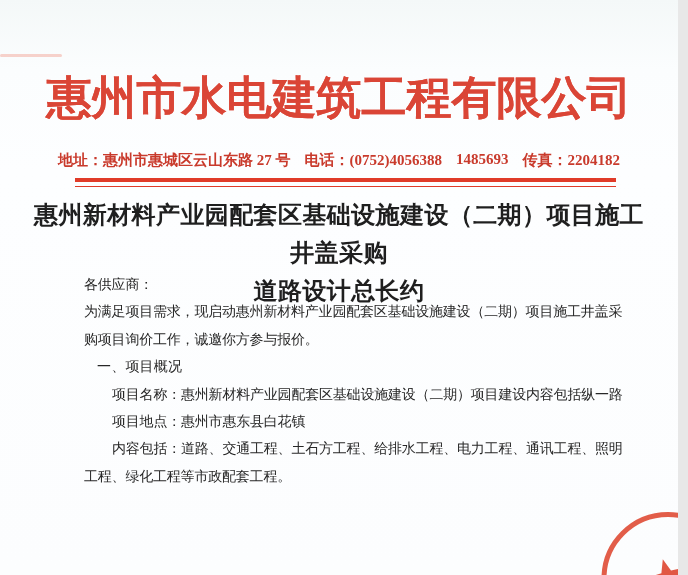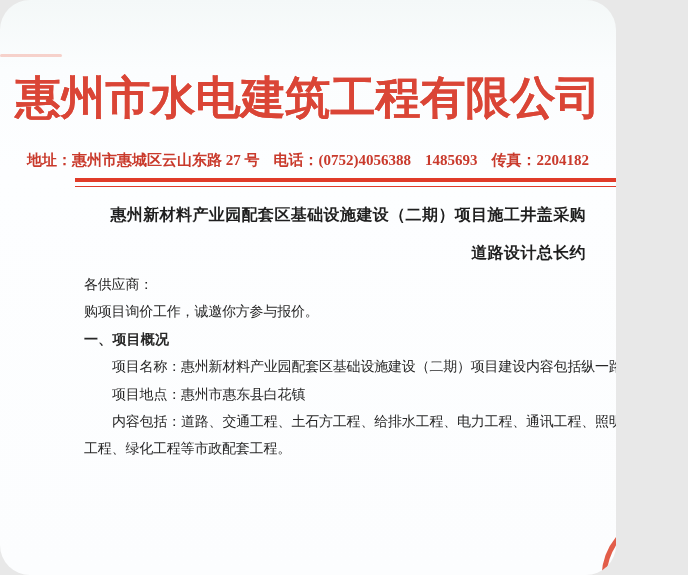--- a/index.html
+++ b/index.html
@@ -1,23 +1,22 @@
 <!DOCTYPE html>
 <html><head>
 <meta charset="utf-8">
 <style>
   html, body { margin: 0; padding: 0; background: #e8e8e8; }
   .page {
     position: relative;
-    width: 616px;
+    width: 678px;
     height: 575px;
     overflow: hidden;
     background: linear-gradient(180deg, #f4f8f8 0%, #fbfdfe 12%, #fdfeff 30%, #fcfdfe 100%);
     font-family: "Liberation Serif", "DejaVu Serif", serif;
-    border-radius: 30px;
   }
 
   
   .artifact-top {
     position: absolute; top: 54px; left: 0;
     width: 62px; height: 2.5px;
     background: #f4c3ba; opacity: .75; border-radius: 2px;
   }
 
   
@@ -25,51 +24,51 @@
     position: absolute; top: 66px; left: 0; right: 0;
     text-align: center;
     font-size: 45px; line-height: 64px; font-weight: bold;
     color: #da4536;
     letter-spacing: 0px;
     text-shadow: 0 0 .5px #e2574a;
     white-space: nowrap;
   }
   .addr-row {
     position: absolute; top: 151px; left: 0; right: 0;
-    display: flex; justify-content: center; align-items: center;
+    display: flex; justify-content: center; align-items: flex-start;
     gap: 14px;
     font-size: 15px; font-weight: bold;
     color: #c93a2c;
     white-space: nowrap;
   }
   .rule { position: absolute; left: 75px; width: 541px; background: #e03b29; }
   .rule-thick { top: 178px; height: 4px; }
   .rule-thin  { top: 186px; height: 1.3px; }
 
   
   .doc-title {
     position: absolute; top: 196px; left: 30px; right: 30px;
-    text-align: right;
-    font-size: 16px; line-height: 38px; font-weight: bold;
+    text-align: center;
+    font-size: 24px; line-height: 38px; font-weight: bold;
     letter-spacing: .4px;
     color: #1f1f1f;
   }
 
   
   .body-text {
     position: absolute; top: 271px; left: 84px; width: 546px;
     font-size: 14px; line-height: 27.4px;
     letter-spacing: -0.2px;
     color: #272727;
   }
   .bline { white-space: nowrap; }
   .bline.indent { text-indent: 28px; }
   .bline.heading {
     font-family: "Liberation Sans", "DejaVu Sans", sans-serif;
-    font-weight: 700; letter-spacing: .2px;
+    font-weight: 400; letter-spacing: .2px; margin-left: 13px;
   }
 
   
   .seal { position: absolute; left: 578px; top: 498px; width: 180px; height: 180px; }
   .seal-ring { fill: none; stroke: #df4f3a; stroke-width: 5; opacity: .92; }
   .seal-star { fill: #df4f3a; opacity: .95; }
   .seal-text {
     font-family: "Liberation Serif", "DejaVu Serif", serif;
     font-size: 14px; font-weight: bold;
     fill: #df4f3a; letter-spacing: 3px; opacity: .95;
@@ -94,20 +93,21 @@
   <div class="rule rule-thick"></div>
   <div class="rule rule-thin"></div>
 
   <div class="doc-title">
     <div>惠州新材料产业园配套区基础设施建设（二期）项目施工井盖采购</div>
     <div>道路设计总长约</div>
   </div>
 
   <div class="body-text">
     <div class="bline">各供应商：</div>
+    <div class="bline">为满足项目需求，现启动惠州新材料产业园配套区基础设施建设（二期）项目施工井盖采</div>
     <div class="bline">购项目询价工作，诚邀你方参与报价。</div>
     <div class="bline heading">一、项目概况</div>
     <div class="bline indent">项目名称：惠州新材料产业园配套区基础设施建设（二期）项目建设内容包括纵一路</div>
     <div class="bline indent">项目地点：惠州市惠东县白花镇</div>
     <div class="bline indent">内容包括：道路、交通工程、土石方工程、给排水工程、电力工程、通讯工程、照明</div>
     <div class="bline">工程、绿化工程等市政配套工程。</div>
   </div>
 
   <svg class="seal" viewBox="0 0 180 180">
     <circle class="seal-ring" cx="90" cy="80.5" r="64"></circle>

